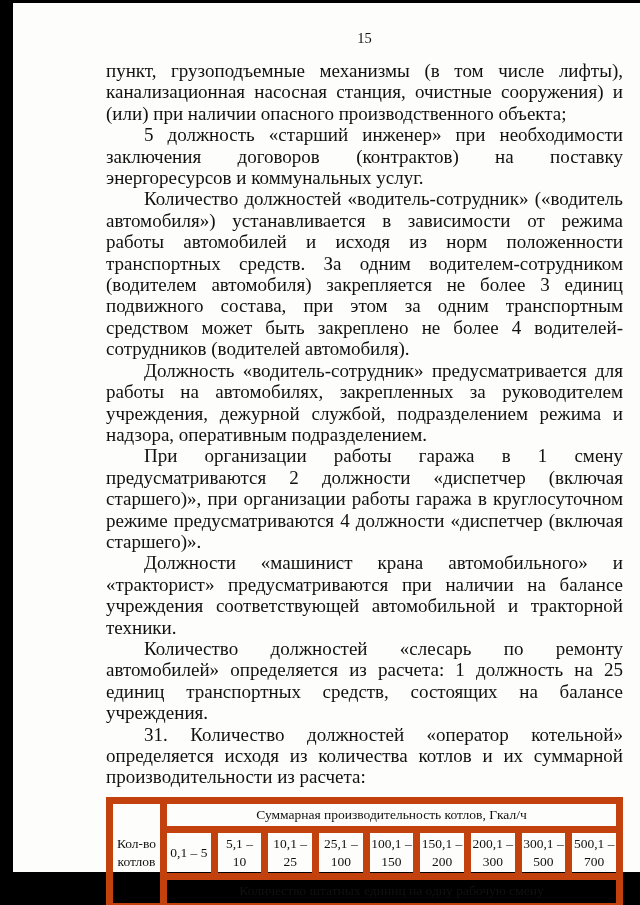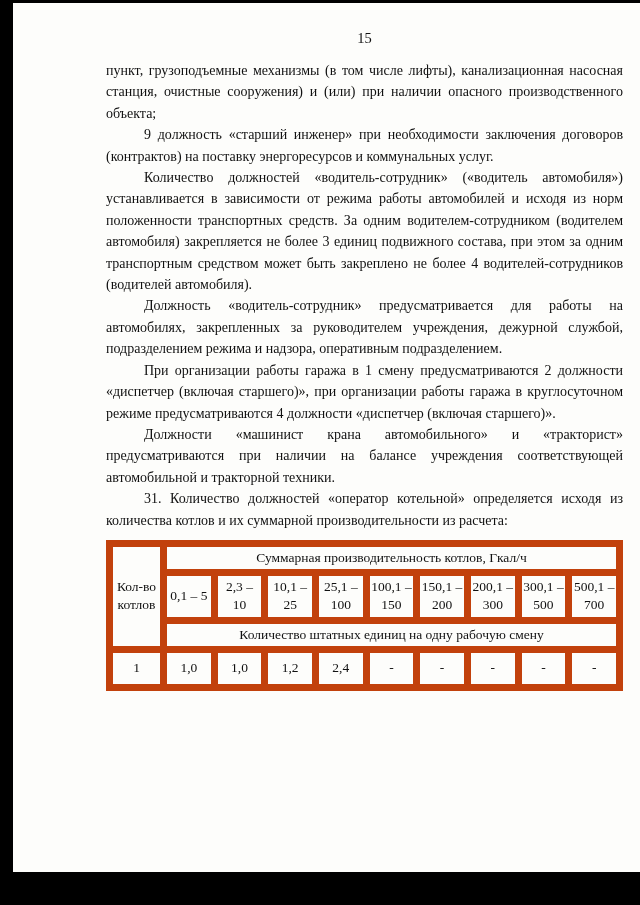--- a/index.html
+++ b/index.html
@@ -25,21 +25,21 @@
     left: 106px;
     top: 30px;
     width: 517px;
   }
   .page-number {
     text-align: center;
     font-size: 14.5px;
     margin-bottom: 13px;
   }
   .para {
-    font-size: 14px;
+    font-size: 19px;
     line-height: 21.4px;
     text-align: justify;
   }
   .para.indent { text-indent: 38px; }
   table.boiler {
     border-collapse: collapse;
     width: 100%;
     table-layout: fixed;
     margin-top: 9px;
     font-size: 13.5px;
@@ -63,25 +63,26 @@
 
 <div class="scan">
   <div class="edge edge-left"></div>
   <div class="edge edge-top"></div>
   <div class="edge edge-bottom"></div>
 
   <div class="content">
     <div class="page-number">15</div>
 
     <p class="para">пункт, грузоподъемные механизмы (в том числе лифты), канализационная насосная станция, очистные сооружения) и (или) при наличии опасного производственного объекта;</p>
-    <p class="para indent">9 должность «старший инженер» при необходимости заключения договоров (контрактов) на поставку энергоресурсов и коммунальных услуг.</p>
+    <p class="para indent">5 должность «старший инженер» при необходимости заключения договоров (контрактов) на поставку энергоресурсов и коммунальных услуг.</p>
     <p class="para indent">Количество должностей «водитель-сотрудник» («водитель автомобиля») устанавливается в зависимости от режима работы автомобилей и исходя из норм положенности транспортных средств. За одним водителем-сотрудником (водителем автомобиля) закрепляется не более 3 единиц подвижного состава, при этом за одним транспортным средством может быть закреплено не более 4 водителей-сотрудников (водителей автомобиля).</p>
     <p class="para indent">Должность «водитель-сотрудник» предусматривается для работы на автомобилях, закрепленных за руководителем учреждения, дежурной службой, подразделением режима и надзора, оперативным подразделением.</p>
     <p class="para indent">При организации работы гаража в 1 смену предусматриваются 2 должности «диспетчер (включая старшего)», при организации работы гаража в круглосуточном режиме предусматриваются 4 должности «диспетчер (включая старшего)».</p>
     <p class="para indent">Должности «машинист крана автомобильного» и «тракторист» предусматриваются при наличии на балансе учреждения соответствующей автомобильной и тракторной техники.</p>
+    <p class="para indent">Количество должностей «слесарь по ремонту автомобилей» определяется из расчета: 1 должность на 25 единиц транспортных средств, состоящих на балансе учреждения.</p>
     <p class="para indent">31. Количество должностей «оператор котельной» определяется исходя из количества котлов и их суммарной производительности из расчета:</p>
 
     <table class="boiler">
       <colgroup>
         <col class="c-first">
         <col>
           <col>
           <col>
           <col>
           <col>
@@ -90,21 +91,21 @@
           <col>
           <col>
       </colgroup>
       <tbody>
           <tr class="r-group">
         <td rowspan="3" class="col-head">Кол-во котлов</td>
         <td colspan="9">Суммарная производительность котлов, Гкал/ч</td>
       </tr>
       <tr class="r-ranges">
         <td>0,1 – 5</td>
-        <td>2,3 – 10</td>
+        <td>5,1 – 10</td>
         <td>10,1 – 25</td>
         <td>25,1 – 100</td>
         <td>100,1 – 150</td>
         <td>150,1 – 200</td>
         <td>200,1 – 300</td>
         <td>300,1 – 500</td>
         <td>500,1 – 700</td>
       </tr>
       <tr class="r-sub">
         <td colspan="9">Количество штатных единиц на одну рабочую смену</td>

